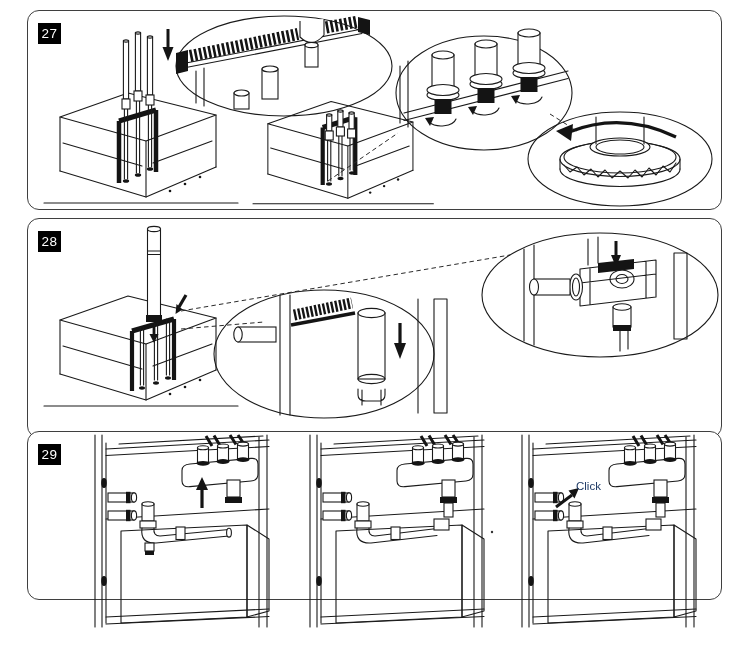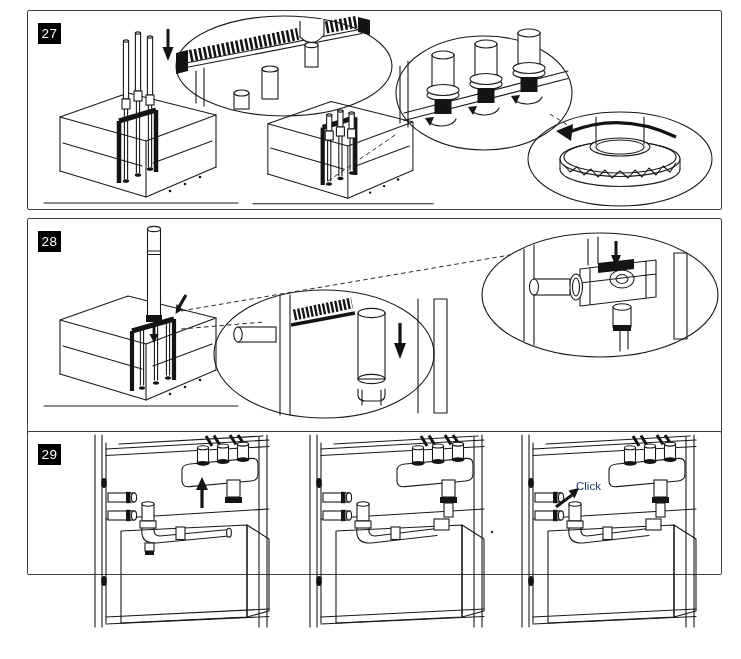--- a/index.html
+++ b/index.html
@@ -1,22 +1,22 @@
 <!DOCTYPE html>
 <html><head>
 <meta charset="utf-8">
 <style>
   html,body{margin:0;padding:0;}
   body{width:741px;height:659px;background:#ffffff;position:relative;
        font-family:"Liberation Sans",sans-serif;overflow:hidden;}
   .panel{position:absolute;left:27px;width:695px;background:#fff;
-         border:1px solid #3f3f3f;border-radius:2px;box-sizing:border-box;}
+         border:1px solid #3f3f3f;border-radius:12px;box-sizing:border-box;}
   #panel-27{top:10px;height:200px;}
   #panel-28{top:218px;height:220px;}
-  #panel-29{top:431px;height:144px;}
+  #panel-29{top:431px;height:169px;}
   .badge{position:absolute;left:10px;top:12px;width:23px;height:21px;background:#000;
          color:#fff;display:flex;align-items:center;justify-content:center;
          font-size:13.5px;font-weight:500;letter-spacing:.5px;z-index:3;}
   .click-label{position:absolute;left:548px;top:48px;font-size:11.5px;font-weight:400;
          color:#1e3a66;z-index:3;}
   svg.art{position:absolute;left:0;top:0;}
   .ln{fill:none;stroke:#1a1a1a;stroke-width:1.1;stroke-linecap:round;stroke-linejoin:round;}
   .fw{fill:#ffffff;stroke:#1a1a1a;stroke-width:1.1;}
   .dk{fill:#141414;stroke:none;}
   .dash{fill:none;stroke:#2a2a2a;stroke-width:1;stroke-dasharray:4.5 3.2;}

